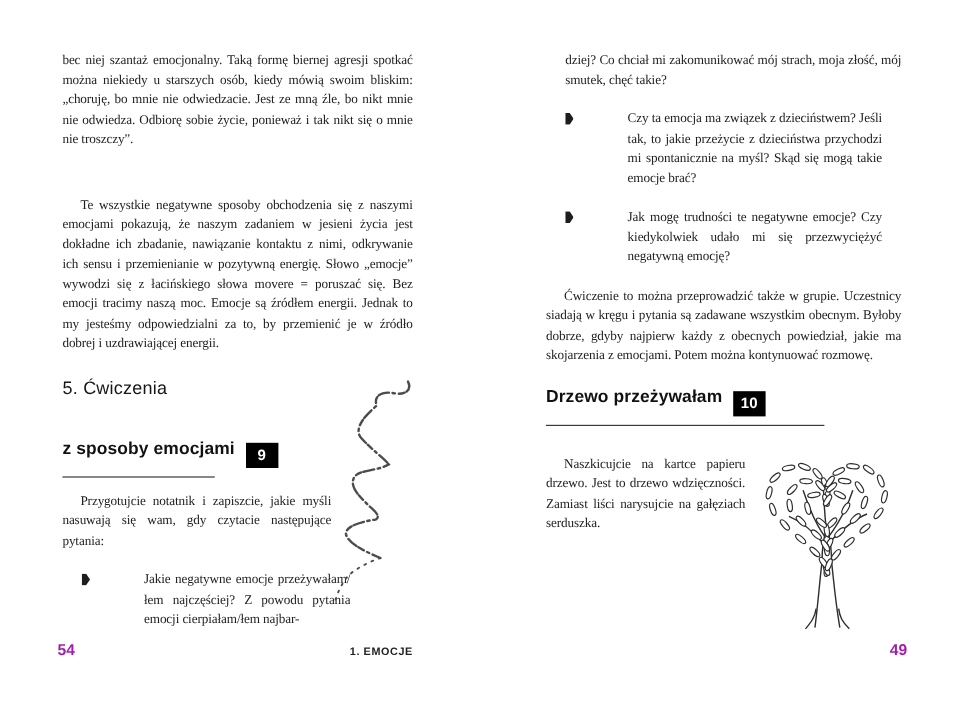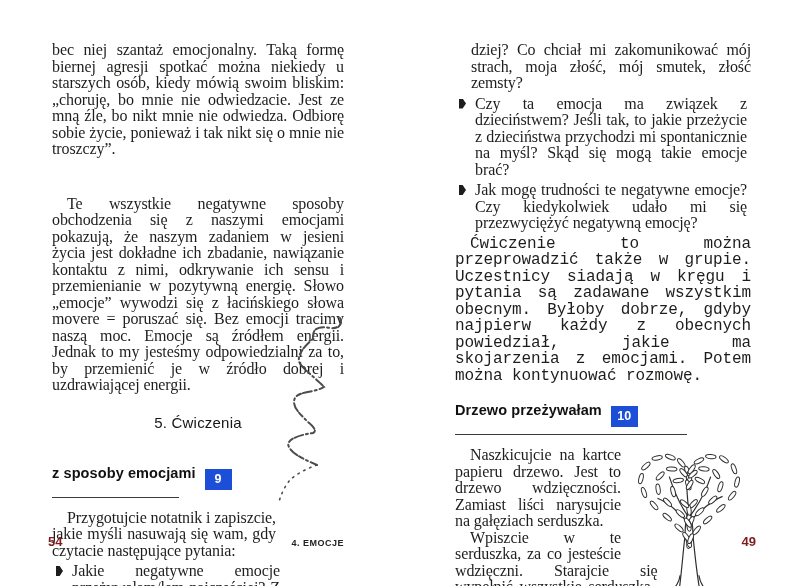--- a/index.html
+++ b/index.html
@@ -5,67 +5,67 @@
   html,body{margin:0;padding:0;}
   body{
     width:800px;height:586px;position:relative;background:#ffffff;overflow:hidden;
     font-family:"Liberation Serif",serif;color:#1d1d1b;
   }
   
   .page-col{position:absolute;top:42px;}
   #left-col{left:52px;width:292px;}
   #right-col{left:455px;width:296px;}
   .body-par{
-    margin:0;font-size:16px;line-height:16.5px;letter-spacing:-0.1px;
+    margin:0;font-size:11px;line-height:16.5px;letter-spacing:-0.1px;
     text-align:justify;hyphens:none;
   }
   .indent{text-indent:15px;}
   .gap-top{margin-top:38px;}
   
   .section-h{
     margin:20px 0 0 0;font-family:"Liberation Sans",sans-serif;
-    font-size:15px;font-weight:400;color:#161616;letter-spacing:0.2px;text-align:center;
+    font-size:15px;font-weight:400;color:#161616;letter-spacing:0.2px;
   }
   
   .ex-h{
     margin:14px 0 0 0;font-family:"Liberation Sans",sans-serif;
     font-size:14.5px;font-weight:700;color:#111;line-height:19px;letter-spacing:0.1px;
   }
   .badge{
     display:inline-flex;align-items:center;justify-content:center;
     min-width:21px;height:21px;padding:0 3px;margin-left:9px;vertical-align:-5px;
-    background:#1d4ed8;color:#ffffff;
+    background:#000000;color:#ffffff;
     font-family:"Liberation Sans",sans-serif;font-size:12.5px;font-weight:700;
   }
   .ex-rule{height:0;border-top:1.5px solid #3a3a3a;margin-top:7px;}
   #left-rule{width:127px;}
   #right-rule{width:232px;}
   
   .narrow{width:224px;}
   
-  .bullet-row{display:flex;margin:4px;}
+  .bullet-row{display:flex;margin:16px;gap:36px;}
   .bmark{
     flex:0 0 7px;width:7px;height:10px;margin:3px 9px 0 0;background:#1d1d1b;
     clip-path:polygon(0 0,52% 0,100% 50%,52% 100%,0 100%);
   }
   .bullet-text{flex:1;margin:0;}
   .hang{padding-left:16px;}
   
-  .tree-wrap{margin-top:12px;}
+  .tree-wrap{margin-top:24px;}
   #tree-svg{
     float:right;width:124px;height:148px;margin:0 0 4px 6px;
     shape-outside:polygon(0 0,100% 0,100% 100%,30% 100%,38% 62%,0 62%);
     shape-margin:6px;
   }
   
   #scribble-svg{position:absolute;left:272px;top:314px;width:76px;height:192px;}
   
   .pn{
     position:absolute;top:534px;font-family:"Liberation Sans",sans-serif;
-    font-size:13px;font-weight:700;color:#7f1d1d;
+    font-size:13px;font-weight:700;color:#a21caf;
   }
   #pn-left{left:48px;}
   #pn-right{right:44px;}
   #running-footer{
     position:absolute;left:52px;width:292px;top:538px;text-align:right;
     font-family:"Liberation Sans",sans-serif;font-size:9px;font-weight:700;
     letter-spacing:0.5px;color:#222;
   }
 </style>
 </head>
@@ -93,32 +93,32 @@
 </div>
 
 <svg id="scribble-svg" viewBox="0 0 76 192">
   <g fill="none" stroke="#4c4c4c" stroke-width="2" stroke-linecap="round">
     <path stroke-dasharray="9 2 5 3 2 3" d="M68 4 C71 10 67 15 58 14 C45 11 39 17 42 24 C30 34 23 44 29 51 C37 60 48 68 52 73 C42 79 27 77 23 84 C19 92 28 100 36 108 C42 113 45 117 41 119 C26 121 13 126 17 133 C21 141 36 147 45 151"></path>
     <path stroke-dasharray="1.5 5" stroke-width="1.6" d="M45 151 C36 154 24 160 18 166 C13 172 9 180 7 188"></path>
   </g>
 </svg>
 
 <div id="right-col" class="page-col">
-  <p class="body-par hang">dziej? Co chciał mi zakomunikować mój strach, moja złość, mój smutek, złość zemsty?</p>
+  <p class="body-par hang">dziej? Co chciał mi zakomunikować mój strach, moja złość, mój smutek, chęć takie?</p>
 
   <div class="bullet-row">
     <span class="bmark"></span>
     <p class="body-par bullet-text">Czy ta emocja ma związek z dzieciństwem? Jeśli tak, to jakie przeżycie z dzieciństwa przychodzi mi spontanicznie na myśl? Skąd się mogą takie emocje brać?</p>
   </div>
   <div class="bullet-row">
     <span class="bmark"></span>
     <p class="body-par bullet-text">Jak mogę trudności te negatywne emocje? Czy kiedykolwiek udało mi się przezwyciężyć negatywną emocję?</p>
   </div>
 
-  <p class="body-par indent" style="font-family:Liberation Mono, monospace;">Ćwiczenie to można przeprowadzić także w grupie. Uczestnicy siadają w kręgu i pytania są zadawane wszystkim obecnym. Byłoby dobrze, gdyby najpierw każdy z obecnych powiedział, jakie ma skojarzenia z emocjami. Potem można kontynuować rozmowę.</p>
+  <p class="body-par indent" style="">Ćwiczenie to można przeprowadzić także w grupie. Uczestnicy siadają w kręgu i pytania są zadawane wszystkim obecnym. Byłoby dobrze, gdyby najpierw każdy z obecnych powiedział, jakie ma skojarzenia z emocjami. Potem można kontynuować rozmowę.</p>
 
   <h3 class="ex-h" style="margin-top:17px;">
     <span>Drzewo przeżywałam</span><span class="badge">10</span>
   </h3>
   <div id="right-rule" class="ex-rule"></div>
 
   <div class="tree-wrap">
     <svg id="tree-svg" viewBox="0 0 120 150">
       <g stroke="#2e2e2e" fill="none" stroke-width="1.2">
 
@@ -183,19 +183,18 @@
           <ellipse cx="60.0" cy="63.8" rx="5.3" ry="2.1" transform="rotate(-98 60.0 63.8)"></ellipse>
           <ellipse cx="55.5" cy="57.4" rx="5.3" ry="2.1" transform="rotate(-138 55.5 57.4)"></ellipse>
           <ellipse cx="43.9" cy="45.2" rx="5.3" ry="2.1" transform="rotate(-104 43.9 45.2)"></ellipse>
           <ellipse cx="49.1" cy="33.9" rx="5.3" ry="2.1" transform="rotate(-9 49.1 33.9)"></ellipse>
           <ellipse cx="59.3" cy="38.5" rx="5.3" ry="2.1" transform="rotate(70 59.3 38.5)"></ellipse>
           <ellipse cx="60.7" cy="38.4" rx="5.3" ry="2.1" transform="rotate(-58 60.7 38.4)"></ellipse>
         </g>
     </svg>
 
     <p class="body-par indent">Naszkicujcie na kartce papieru drzewo. Jest to drzewo wdzięczności. Zamiast liści narysujcie na gałęziach serduszka.</p>
-    <p class="body-par indent">Wpiszcie w te serduszka, za co jesteście wdzięczni. Starajcie się wypełnić wszystkie serduszka, nawet jeśli początkowo macie trudności ze znalezieniem powodów do wdzięczności.</p>
   </div>
 </div>
 
 <div id="pn-left" class="pn">54</div>
-<div id="running-footer">4. EMOCJE</div>
+<div id="running-footer">1. EMOCJE</div>
 <div id="pn-right" class="pn">49</div>
 
 </body></html>

